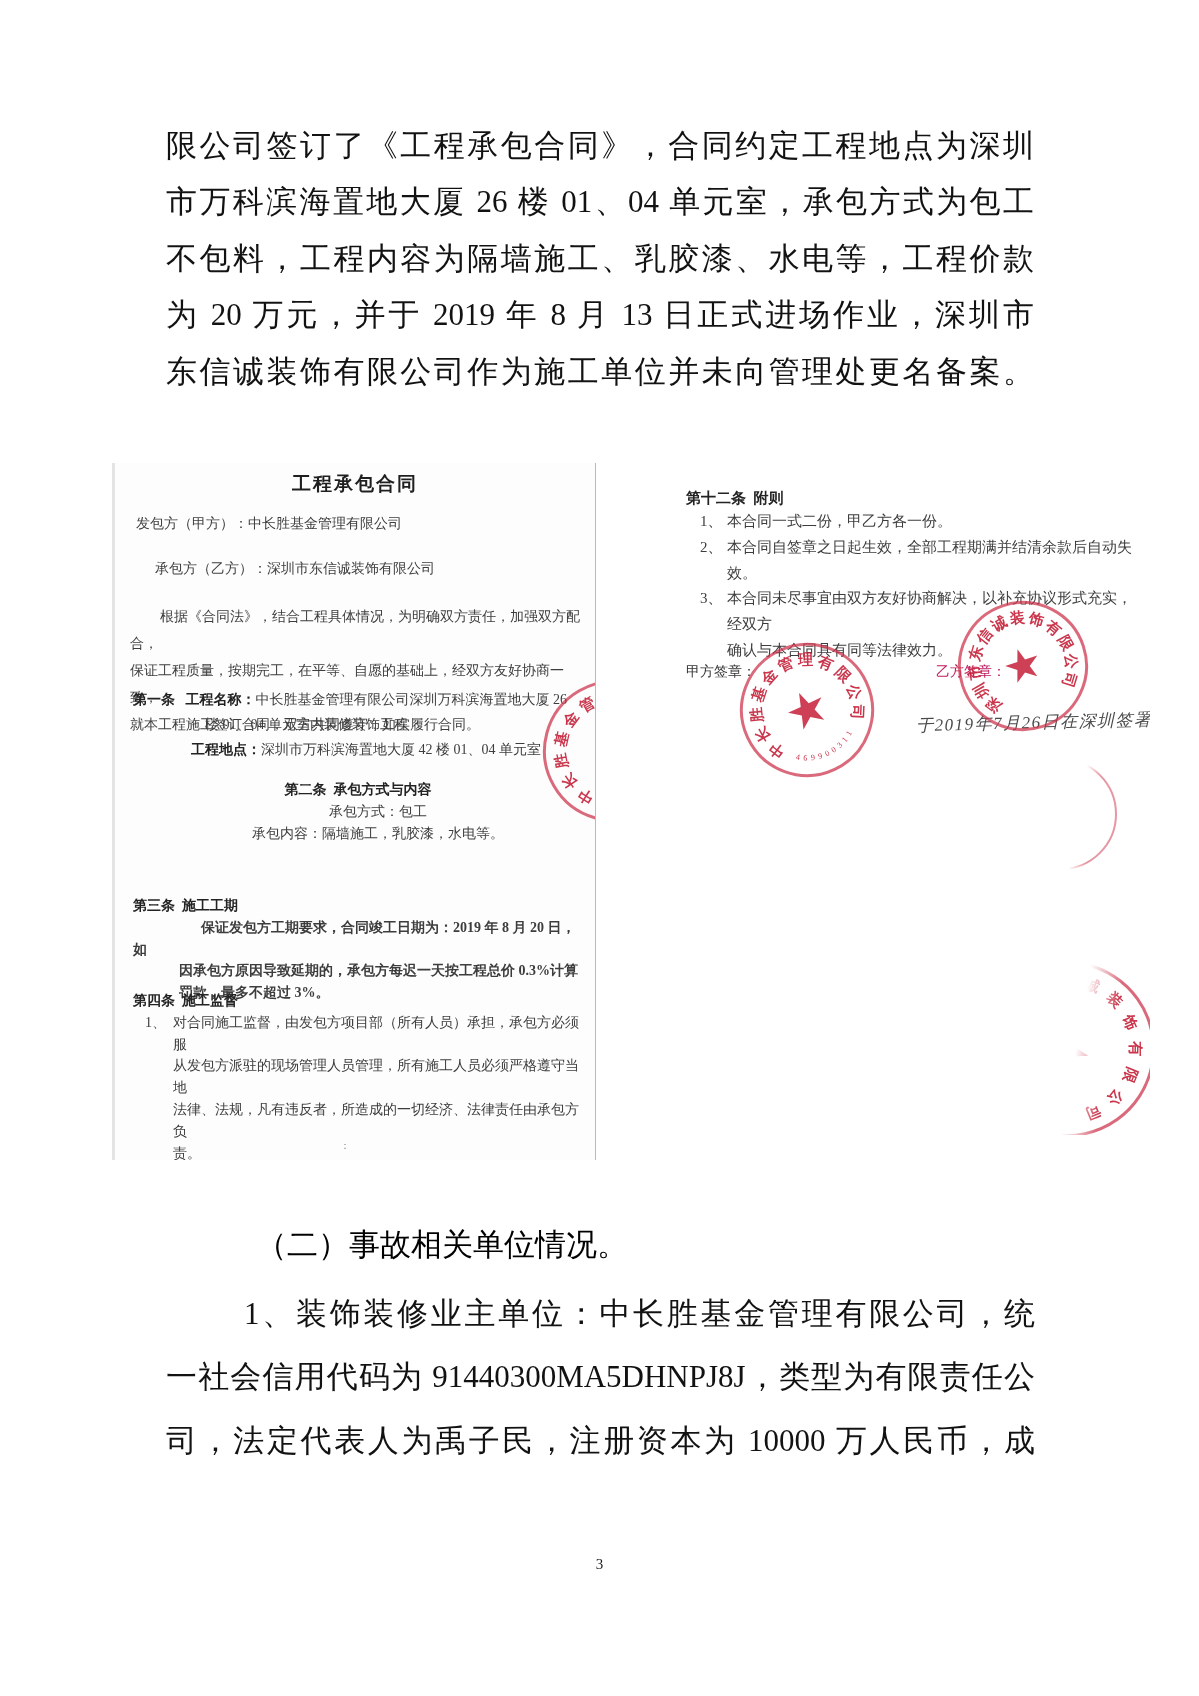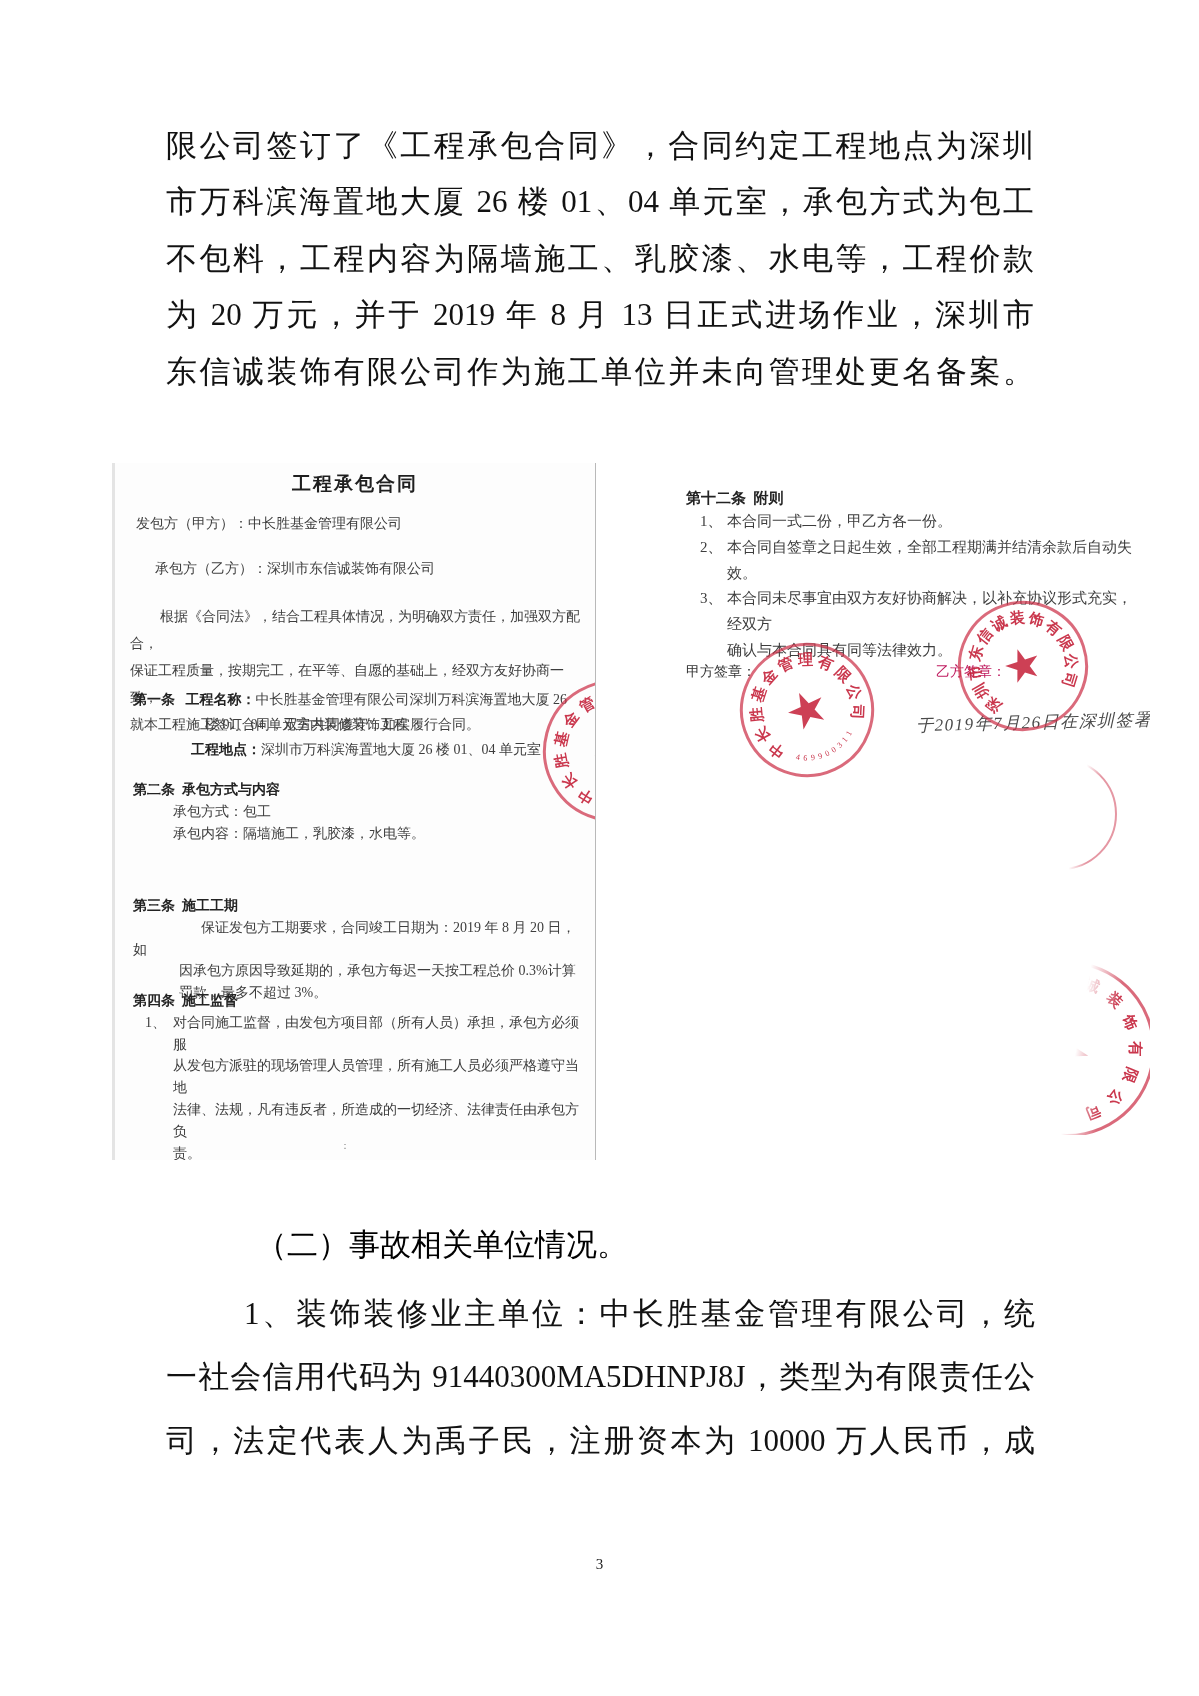--- a/index.html
+++ b/index.html
@@ -36,24 +36,24 @@
   .rs-block{position:absolute;font-size:15px;color:#3d3d3d;}
   .bold{font-weight:bold;color:#232323;}
   .ls-title{top:8px;left:0;right:0;text-align:center;font-size:19px;font-weight:bold;color:#1f1f1f;letter-spacing:2px;}
   .ls-party-a{top:52px;left:21px;}
   .ls-party-b{top:97px;left:21px;margin-left:19px;}
   .ls-preamble{top:140px;line-height:27px;left:15px;}
   .ls-preamble .t-line:first-child{text-indent:30px;}
   .ls-c1{top:224px;line-height:25px;}
   .ls-c1 .sub2{padding-left:72px;}
   .ls-c1 .sub3{padding-left:58px;}
-  .ls-c2{top:316px;line-height:21.8px;}
+  .ls-c2{top:316px;line-height:21.8px;text-align:center;}
   .ls-c2 .ind{padding-left:40px;}
   .ls-c3{top:432px;line-height:21.8px;}
-  .ls-c3-lines .t-line{padding-left:46px;}
+  .ls-c3-lines .t-line{padding-left:46px;font-weight:bold;}
   .ls-c3-lines .t-line:first-child{padding-left:0;text-indent:68px;}
   .ls-c4{top:527px;line-height:21.8px;}
   .ls-item{display:flex;}
   .ls-item .no{width:28px;flex:0 0 28px;padding-left:12px;box-sizing:content-box;}
   .ls-item .body{flex:1;}
   .artifact-colon{position:absolute;left:225px;top:676px;font-size:10px;color:#888;}
 
   .rs-c12{top:22px;left:90px;line-height:26px;}
   .rs-items{top:46px;left:104px;right:6px;line-height:25.8px;}
   .rs-item{display:flex;}
@@ -116,21 +116,21 @@
         <div class="t-line">就本工程施工签订合同，双方共同遵守，如实履行合同。</div>
       </div>
 
     <div class="ls-block ls-c1">
       <div class="t-line">
         <span class="bold">第一条</span>&nbsp;&nbsp;
         <span class="bold">工程名称：</span><span>中长胜基金管理有限公司深圳万科滨海置地大厦 26</span>
       </div>
       <div class="t-line sub2">楼 01、04 单元室内装修装饰工程</div>
       <div class="t-line sub3">
-        <span class="bold">工程地点：</span><span>深圳市万科滨海置地大厦 26 楼 01、04 单元室</span>
+        <span class="bold">工程地点：</span><span>深圳市万科滨海置地大厦 42 楼 01、04 单元室</span>
       </div>
     </div>
 
     <div class="ls-block ls-c2">
       <div class="t-line">
         <span class="bold">第二条</span>&nbsp;
         <span class="bold">承包方式与内容</span>
       </div>
       <div class="t-line ind">承包方式：包工</div>
       <div class="t-line ind">承包内容：隔墙施工，乳胶漆，水电等。</div>

